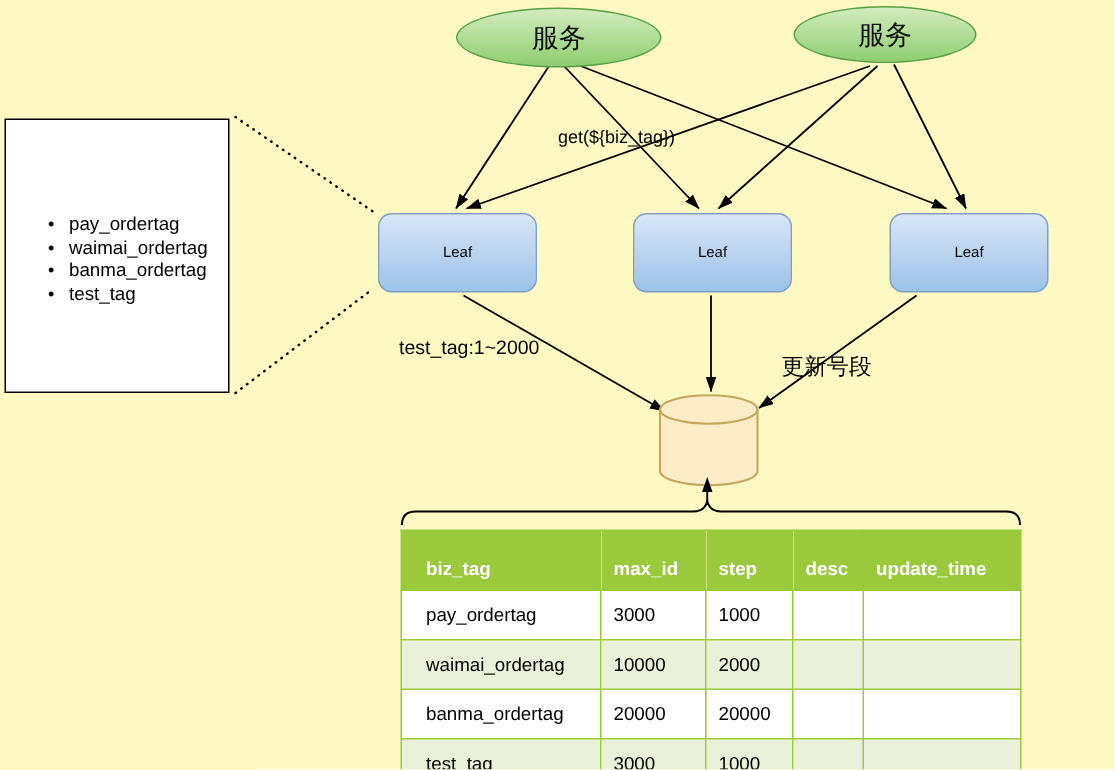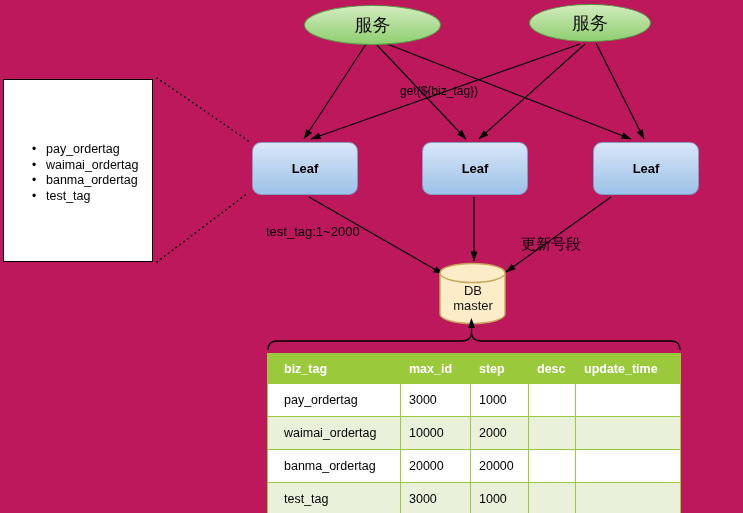--- a/index.html
+++ b/index.html
@@ -1,49 +1,49 @@
 <!DOCTYPE html>
 <html><head>
 <meta charset="utf-8">
 <style>
   html,body{margin:0;padding:0;background:#fff;}
   body{font-family:"Liberation Sans", sans-serif; color:#000;}
-  .canvas{position:relative;width:743px;height:513px;background:#be185d;overflow:hidden;}
+  .canvas{position:relative;width:743px;height:513px;background:#fef9c3;overflow:hidden;}
   .connectors{position:absolute;left:0;top:0;width:743px;height:513px;pointer-events:none;}
 
   .service{position:absolute;border:1.4px solid #569f44;border-radius:50%;
     background:linear-gradient(#d2ecbe,#8fce70);
     display:flex;align-items:center;justify-content:center;
     font-size:18px;color:#111;}
   .service.s1{left:304px;top:5px;width:135px;height:38px;}
   .service.s2{left:529px;top:4px;width:120px;height:36px;}
 
   .floatlabel{position:absolute;font-size:12px;color:#000;white-space:nowrap;}
   .floatlabel.cn{font-size:15px;}
 
   .tagsbox{position:absolute;left:3px;top:79px;width:150px;height:183px;
     border:1.6px solid #000;background:#fff;box-sizing:border-box;}
   .tagsbox ul{list-style:none;margin:0;padding:62px 0 0 28px;}
   .tagsbox li{font-size:12.5px;line-height:15.5px;position:relative;padding-left:14px;}
   .tagsbox li .bullet{position:absolute;left:0;top:0;font-size:12px;}
 
   .leaf{position:absolute;width:106px;height:53px;border:1.4px solid #7e9dc7;border-radius:9px;
     background:linear-gradient(#d9e6f7,#9cc2e8);
-    display:flex;align-items:center;justify-content:center;font-size:13px;box-sizing:border-box;font-weight:bold;}
+    display:flex;align-items:center;justify-content:center;font-size:10px;box-sizing:border-box;}
   .leaf.l1{left:252px;top:142px;}
   .leaf.l2{left:422px;top:142px;}
   .leaf.l3{left:593px;top:142px;}
 
   .dbtext{position:absolute;left:440px;top:283px;width:66px;text-align:center;
     font-size:13px;line-height:15px;color:#111;}
 
   .segtable{position:absolute;left:267px;top:353px;width:413px;border-collapse:collapse;
     table-layout:fixed;font-size:12.5px;}
   .segtable th,.segtable td{border:1.4px solid #9aca3c;overflow:hidden;white-space:nowrap;}
-  .segtable th{background:#9aca3c;color:#fff;font-weight:bold;text-align:left;height:29px;padding:0 0 0 16px;}
+  .segtable th{background:#9aca3c;color:#fff;font-weight:bold;text-align:left;height:29px;padding:10px 0 0 16px;}
   .segtable td{height:32px;padding:0 0 0 16px;background:#fff;}
   .segtable td.c2,.segtable td.c3,.segtable td.c4,.segtable td.c5{padding-left:8px;}
   .segtable th.c2,.segtable th.c3,.segtable th.c4,.segtable th.c5{padding-left:8px;}
   .segtable tr.alt td{background:#e9f1db;}
   .col1{width:133px;} .col2{width:70px;} .col3{width:58px;} .col4{width:47px;} .col5{width:105px;}
 </style>
 </head>
 <body>
 
 <div class="canvas">
@@ -81,21 +81,21 @@
     </g>
   </svg>
 
   <div class="service s1">
     <span>服务</span>
   </div>
   <div class="service s2">
     <span>服务</span>
   </div>
 
-  <div class="floatlabel" style="left:372px;top:84px;margin-left:28px;">get(${biz_tag})</div>
+  <div class="floatlabel" style="left:372px;top:84px;">get(${biz_tag})</div>
 
   <div class="tagsbox">
     <ul>
       <li><span class="bullet">•</span><span>pay_ordertag</span></li>
       <li><span class="bullet">•</span><span>waimai_ordertag</span></li>
       <li><span class="bullet">•</span><span>banma_ordertag</span></li>
       <li><span class="bullet">•</span><span>test_tag</span></li>
     </ul>
   </div>
 
@@ -105,24 +105,20 @@
   <div class="leaf l2">
     <span>Leaf</span>
   </div>
   <div class="leaf l3">
     <span>Leaf</span>
   </div>
 
   <div class="floatlabel" style="left:266px;top:224px;font-size:13px;">test_tag:1~2000</div>
   <div class="floatlabel cn" style="left:521px;top:235px;">更新号段</div>
 
-  <div class="dbtext">
-    <div>DB</div>
-    <div>master</div>
-  </div>
 
   <table class="segtable">
     <colgroup>
       <col class="col1">
         <col class="col2">
         <col class="col3">
         <col class="col4">
         <col class="col5">
     </colgroup>
     <thead>

